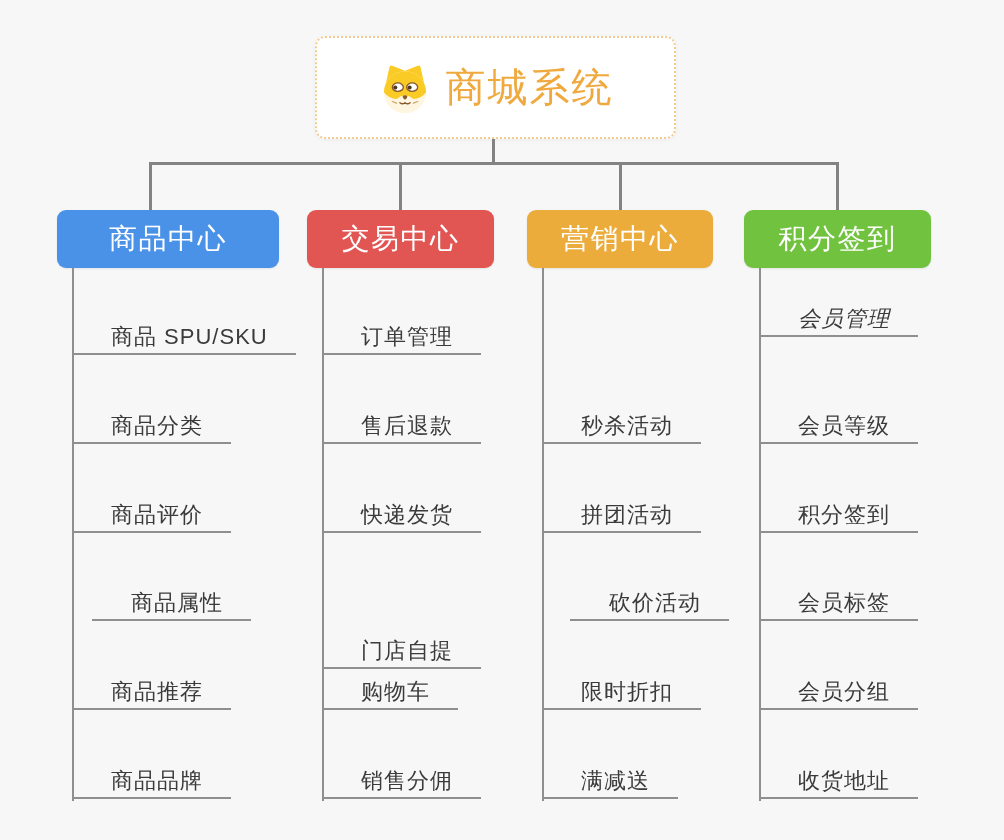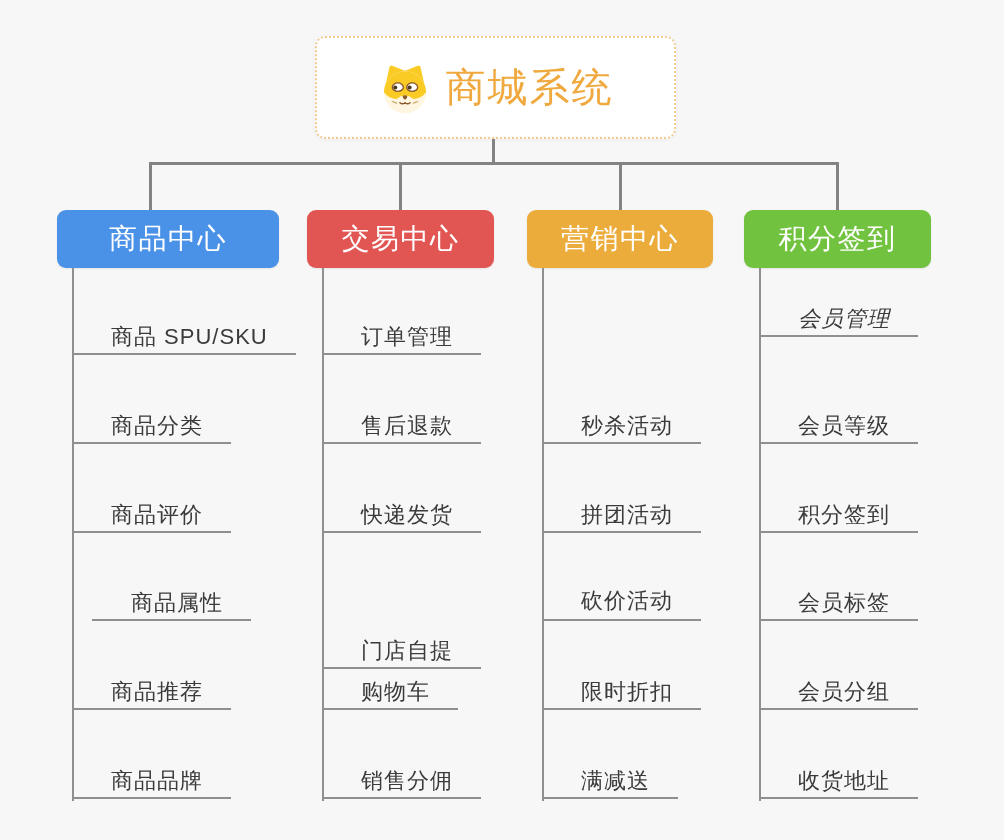--- a/index.html
+++ b/index.html
@@ -137,21 +137,21 @@
     <div class="branch-header" style="left: 527px; width: 186px; background: rgb(236, 172, 59);">
       <span class="branch-label">营销中心</span>
     </div>
   <div class="spine" style="left: 542px; top: 268px; height: 533px;"></div>
     <div class="sub-topic" style="left: 542px; top: 409.8px;">
       <span class="sub-topic-label">秒杀活动</span>
     </div>
     <div class="sub-topic" style="left: 542px; top: 498.6px;">
       <span class="sub-topic-label">拼团活动</span>
     </div>
-    <div class="sub-topic" style="left: 542px; top: 587.4px; font-family: Liberation Mono, monospace;">
+    <div class="sub-topic" style="left: 570px; top: 587.4px;">
       <span class="sub-topic-label">砍价活动</span>
     </div>
     <div class="sub-topic" style="left: 542px; top: 676.2px;">
       <span class="sub-topic-label">限时折扣</span>
     </div>
     <div class="sub-topic" style="left: 542px; top: 765px;">
       <span class="sub-topic-label">满减送</span>
     </div>
     <div class="branch-header" style="left: 744px; width: 187px; background: rgb(113, 195, 63);">
       <span class="branch-label">积分签到</span>

